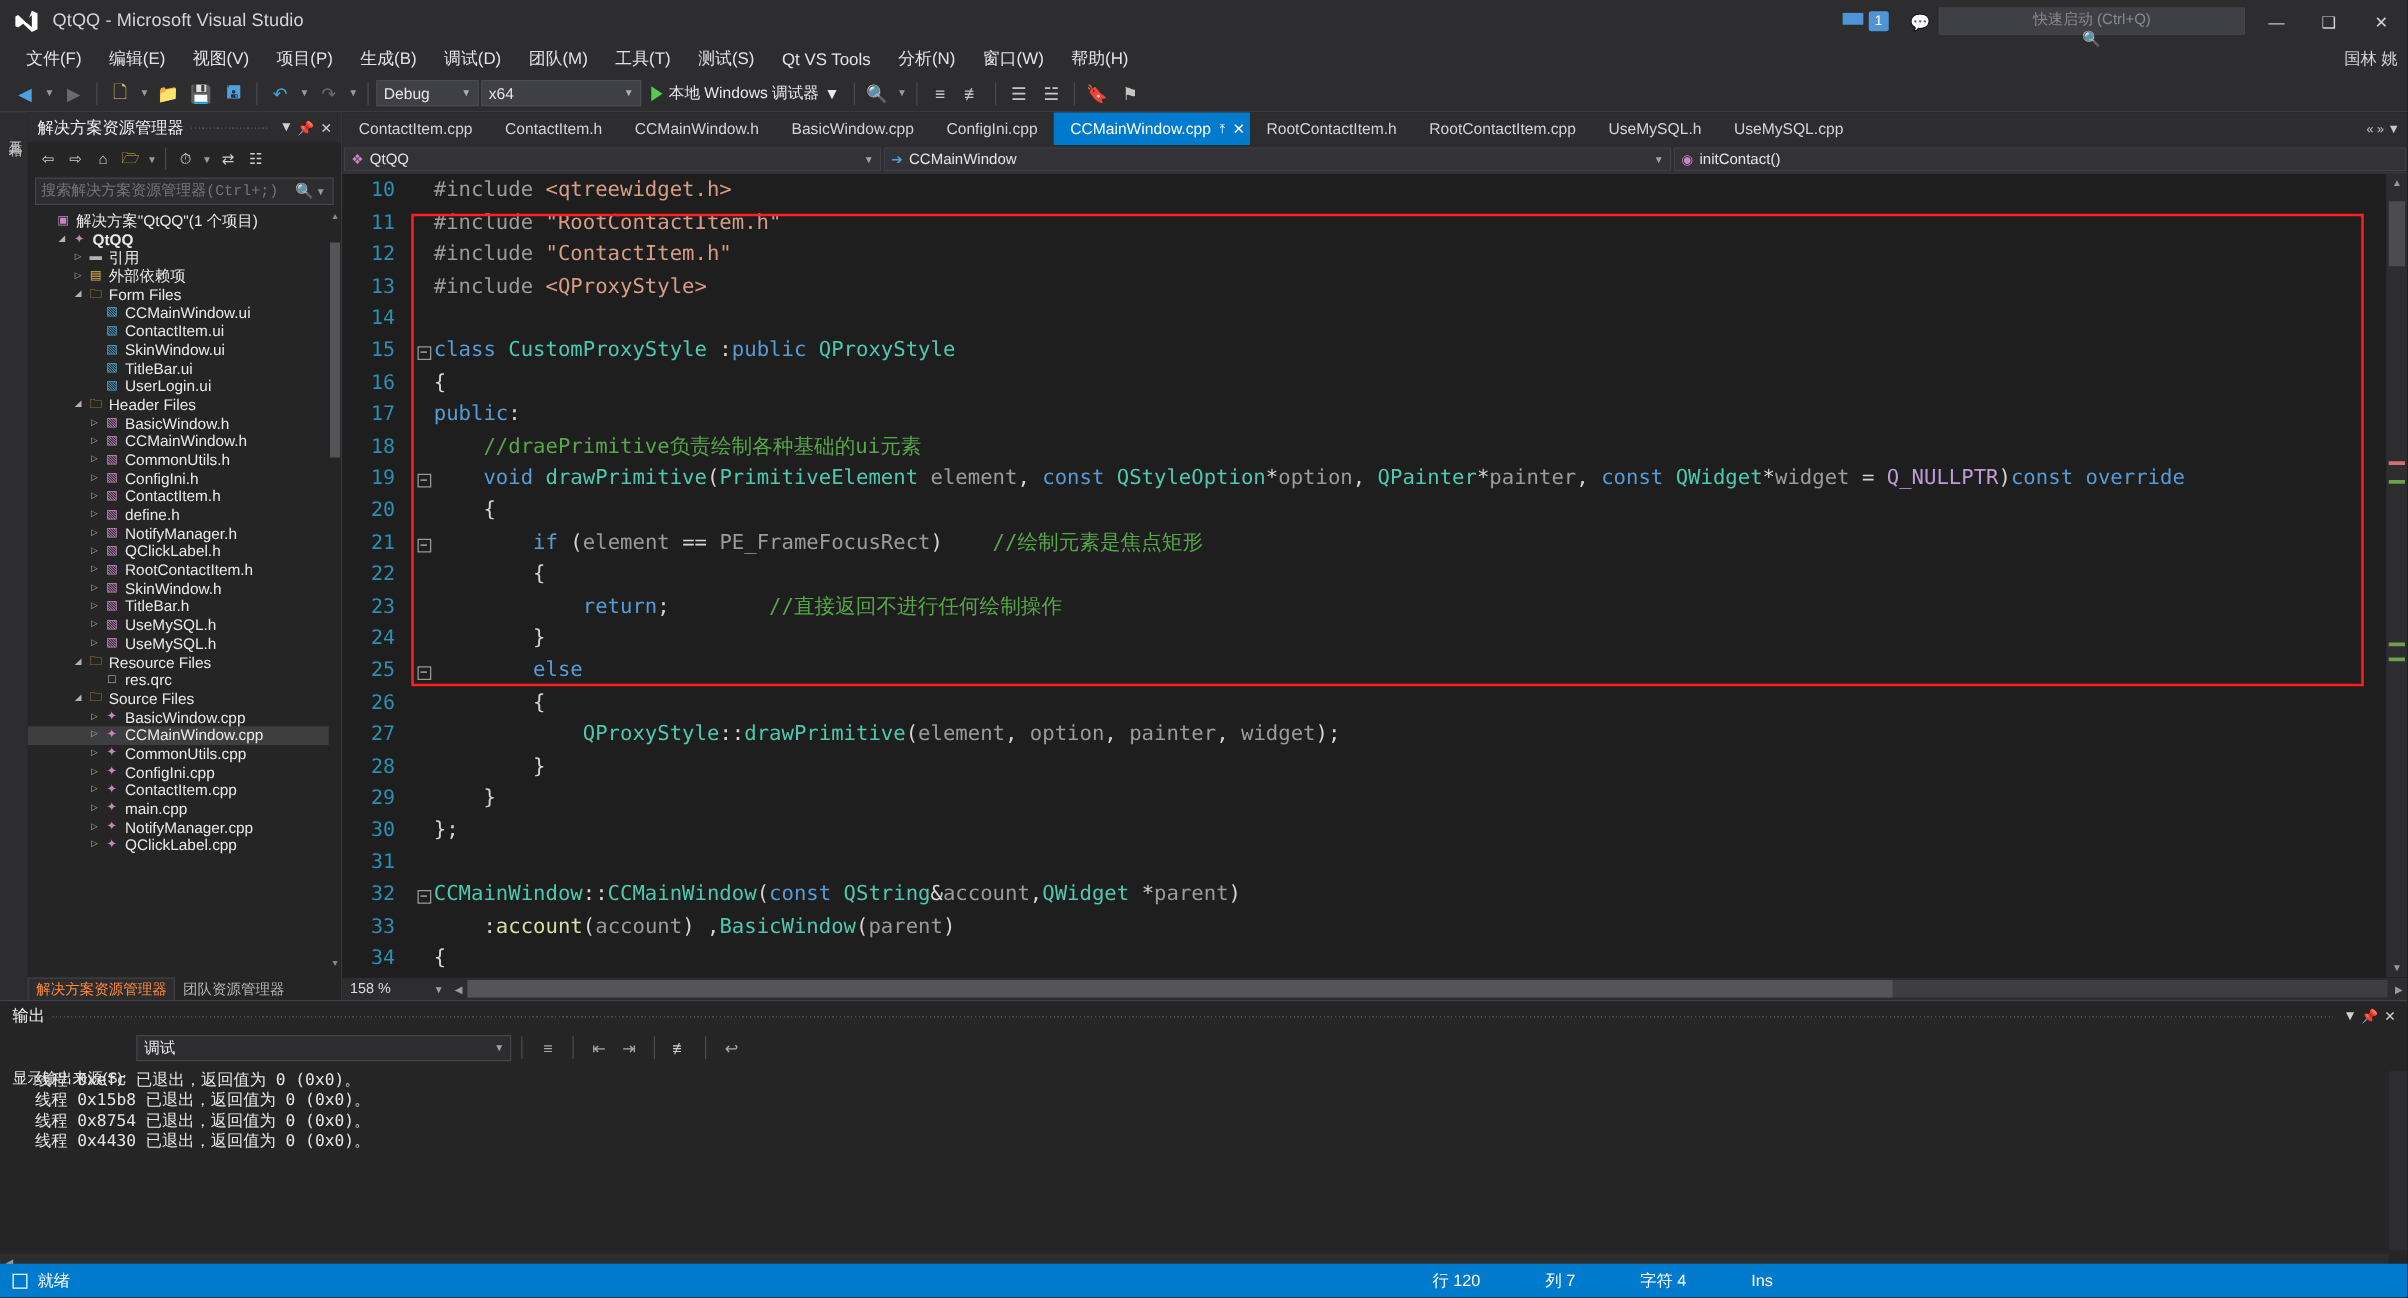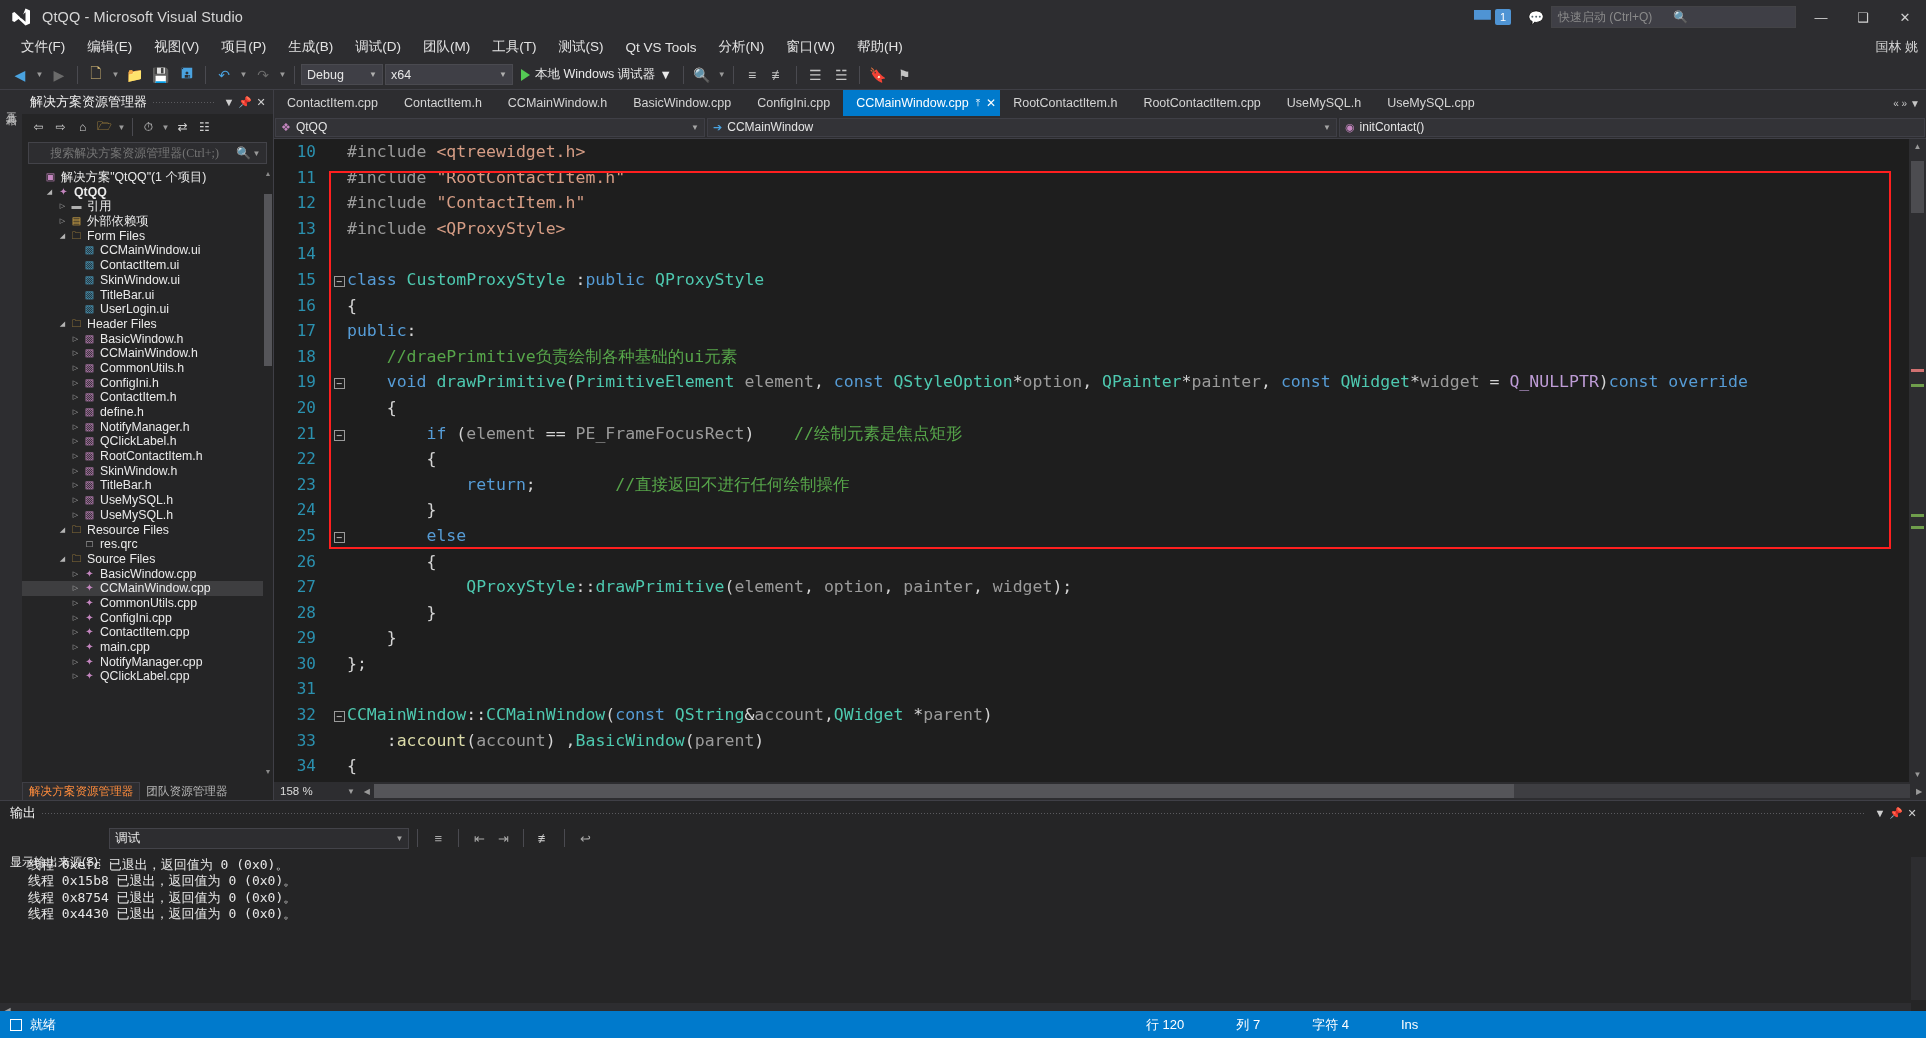--- a/index.html
+++ b/index.html
@@ -14,21 +14,21 @@
   
   .titlebar { height: 34px; background:#2d2d30; display:flex; align-items:center; padding-left:10px; position:relative; }
   .vs-logo { width:22px; height:22px; display:flex; align-items:center; justify-content:center; margin-right:10px; }
   .vs-logo svg { display:block; }
   .title-text { font-size:14.5px; color:#d6d6d6; letter-spacing:.1px; }
   .tb-right { position:absolute; right:0; top:0; height:34px; display:flex; align-items:center; gap:0; }
   .notif-pill { display:flex; align-items:center; gap:4px; margin-right:10px; }
   .flag { width:17px; height:14px; background:#4f94d4; position:relative; clip-path: polygon(0 0,100% 0,100% 70%,0 70%,0 100%); }
   .notif-badge { background:#4f94d4; color:#fff; font-size:11px; padding:0 5px; height:16px; line-height:16px; border-radius:2px; }
   .icon-btn { width:30px; height:30px; display:flex; align-items:center; justify-content:center; color:#c8c8c8; font-size:13px; }
-  .quick-launch { width:245px; height:22px; background:#3f3f46; border:1px solid #434346; display:flex; align-items:center; padding:0 6px; margin-right:4px; }
+  .quick-launch { width:245px; height:22px; background:#3f3f46; border:1px solid #434346; display:flex; align-items:center; padding:0 6px; margin-right:4px;flex-direction:column; }
   .quick-launch span { font-size:12px; color:#8a8a8a; flex:1; }
   .win-btns { display:flex; }
   .win-btn { width:42px; height:34px; display:flex; align-items:center; justify-content:center; color:#d0d0d0; font-size:13px; }
   .user-name { font-size:13px; color:#d6d6d6; margin-right:8px; }
 
   
   .menubar { height:26px; background:#2d2d30; display:flex; align-items:center; padding-left:10px; }
   .menu-item { font-size:13.5px; color:#e3e3e3; padding:3px 11px; white-space:nowrap; }
 
   
@@ -51,21 +51,21 @@
 
   
   .solexp { width:252px; background:#252526; display:flex; flex-direction:column; border-right:1px solid #3f3f46; }
   .panel-head { height:24px; display:flex; align-items:center; padding:0 4px 0 8px; background:#2d2d30; }
   .panel-title { font-size:13px; color:#f0f0f0; white-space:nowrap; }
   .dots { flex:1; height:1px; margin:0 6px; background:repeating-linear-gradient(90deg,#5a5a5e 0 1px,transparent 1px 3px); }
   .phb { width:16px; height:20px; display:flex; align-items:center; justify-content:center; color:#cfcfcf; font-size:11px; }
   .se-toolbar { height:26px; display:flex; align-items:center; gap:1px; padding:0 6px; }
   .se-ico { width:21px; height:21px; display:flex; align-items:center; justify-content:center; color:#cfcfcf; font-size:12px; }
   .se-search { height:22px; margin:2px 6px 4px 6px; background:#2d2d30; border:1px solid #434349; display:flex; align-items:center; padding:0 4px; }
-  .se-search input { flex:1; background:transparent; border:0; outline:none; color:#b9b9b9; font-size:12px; font-family:Liberation Serif, serif;text-align:center; }
+  .se-search input { flex:1; background:transparent; border:0; outline:none; color:#b9b9b9; font-size:12px; font-family:Liberation Mono, monospace; }
   .tree { flex:1; overflow:hidden; position:relative; padding-top:2px; }
   .trow { height:14.7px; display:flex; align-items:center; font-size:12.5px; color:#eaeaea; white-space:nowrap; line-height:14.7px; }
   .trow.sel { background:#3e3e40; }
   .tw { width:13px; display:flex; align-items:center; justify-content:center; color:#b4b4b4; font-size:7px; }
   .ticon { width:15px; display:flex; align-items:center; justify-content:center; margin-right:3px; font-size:10px; }
   .tlabel { font-size:12.3px; }
   .bold { font-weight:bold; }
   .tree-scroll { position:absolute; right:0; top:0; width:10px; height:100%; background:#252526; }
   .tree-thumb { position:absolute; right:1px; top:26px; width:8px; height:172px; background:#555559; }
   .tree-arrow { position:absolute; right:1px; width:8px; height:12px; color:#8a8a8a; font-size:7px; text-align:center; }

